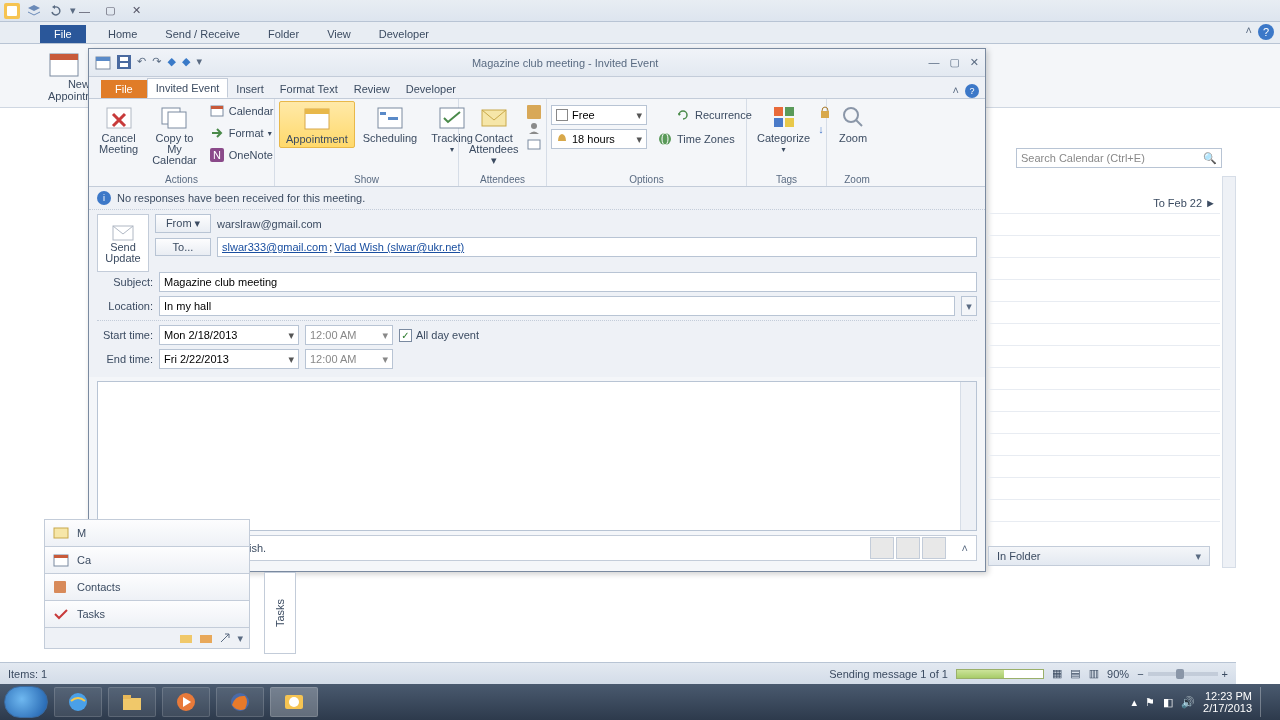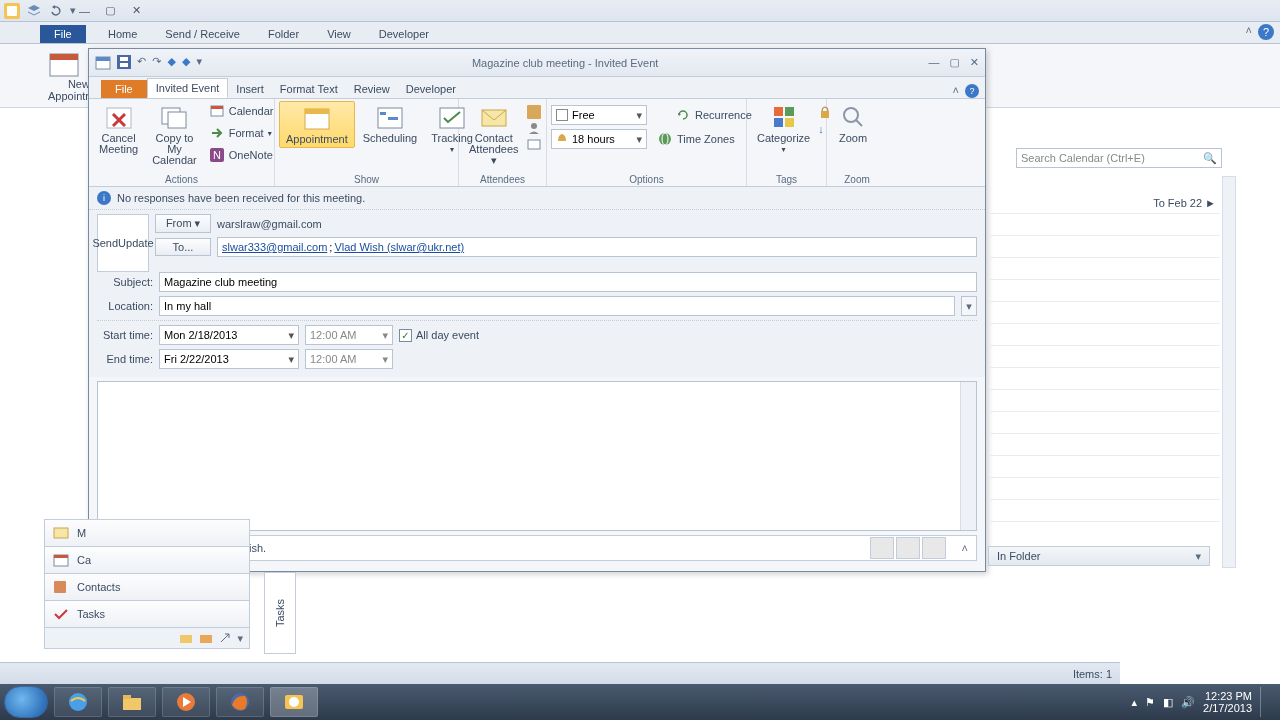--- a/index.html
+++ b/index.html
@@ -48,21 +48,21 @@
 .combo .sw { width: 12px; height: 12px; border: 1px solid #888; }
 .combo .dd { color: #555; }
 
 
 .infobar { background: #eef1f6; padding: 4px 8px; display: flex; align-items: center; gap: 6px; color: #3b4b61; border-bottom: 1px dotted #c3ccd9; }
 .infobar .ico { width: 14px; height: 14px; background: #3c78c8; border-radius: 50%; color: #fff; display: flex; align-items: center; justify-content: center; font-size: 9px; }
 
 
 .form { padding: 4px 8px; background: #eef1f6; }
 .formrow { display: flex; align-items: center; margin-bottom: 4px; gap: 6px; }
-.sendupd { width: 52px; height: 58px; display: flex; flex-direction: row; align-items: center; justify-content: center; border: 1px solid #c3ccd9; background: #fff; color: #3b4b61; text-align: center; line-height: 11px; margin-right: 6px; }
+.sendupd { width: 52px; height: 58px; display: flex; flex-direction: column; align-items: center; justify-content: center; border: 1px solid #c3ccd9; background: #fff; color: #3b4b61; text-align: center; line-height: 11px; margin-right: 6px; }
 .lbl { width: 56px; text-align: right; color: #3b4b61; }
 .btnlbl { width: 56px; text-align: center; background: linear-gradient(#fdfdfe,#e9edf3); border: 1px solid #b8c4d4; padding: 2px 0; color: #3b4b61; }
 .field { flex: 1; background: #fff; border: 1px solid #b8c4d4; height: 20px; padding: 2px 4px; display: flex; align-items: center; gap: 2px; }
 .field a { color: #1a4fa0; text-decoration: underline; }
 .dd2 { width: 140px; background: #fff; border: 1px solid #b8c4d4; height: 20px; padding: 2px 4px; display: flex; align-items: center; justify-content: space-between; }
 .dd2s { width: 88px; background: #fff; border: 1px solid #b8c4d4; height: 20px; padding: 2px 4px; display: flex; align-items: center; justify-content: space-between; color: #888; }
 .chk { display: flex; align-items: center; gap: 4px; color: #3b4b61; }
 .chk .box { width: 13px; height: 13px; border: 1px solid #7a8aa0; background: #fff; display: flex; align-items: center; justify-content: center; color: #2a7a2a; font-size: 10px; }
 
 .bodyarea { margin: 4px 8px; height: 150px; background: #fff; border: 1px solid #b8c4d4; position: relative; }
@@ -83,21 +83,21 @@
 
 .navbottom { position: absolute; left: 44px; top: 520px; width: 206px; }
 .navitem { height: 28px; border: 1px solid #c3ccd9; background: linear-gradient(#fdfdfe,#eef1f6); display: flex; align-items: center; padding: 0 8px; gap: 8px; color: #3b4b61; margin-top: -1px; }
 .navfoot { height: 22px; border: 1px solid #c3ccd9; background: #eef1f6; display: flex; align-items: center; justify-content: flex-end; gap: 6px; padding: 0 6px; margin-top: -1px; }
 
 
 .tasksvert { position: absolute; left: 264px; top: 572px; width: 32px; height: 82px; background: #fff; border: 1px solid #c3ccd9; display: flex; align-items: center; justify-content: center; }
 .tasksvert span { transform: rotate(-90deg); color: #3b4b61; }
 
 
-.statusbar { position: absolute; left: 0; bottom: 36px; width: 1120px; height: 22px; background: linear-gradient(#e3e9f1,#d3dce8); border-top: 1px solid #b8c4d4; display: flex; align-items: center; padding: 0 8px; color: #3b4b61; justify-content: flex-end; }
+.statusbar { position: absolute; left: 0; bottom: 36px; width: 1236px; height: 22px; background: linear-gradient(#e3e9f1,#d3dce8); border-top: 1px solid #b8c4d4; display: flex; align-items: center; padding: 0 8px; color: #3b4b61; }
 .statusbar .right { margin-left: auto; display: flex; align-items: center; gap: 8px; }
 .progress { width: 88px; height: 10px; background: #fff; border: 1px solid #9ab06a; }
 .progress .fill { height: 100%; width: 55%; background: linear-gradient(#cce39a,#a8cc6a); }
 .zoom { display: flex; align-items: center; gap: 4px; }
 .zoom .track { width: 70px; height: 4px; background: #c3ccd9; position: relative; }
 .zoom .thumb { position: absolute; left: 28px; top: -3px; width: 8px; height: 10px; background: #8a96a8; border-radius: 2px; }
 
 
 .taskbar { position: absolute; left: 0; bottom: 0; width: 1280px; height: 36px; background: linear-gradient(#4a5a6f, #2d3a4c); display: flex; align-items: center; padding: 0 4px; }
 .start { width: 44px; height: 32px; border-radius: 16px; background: radial-gradient(circle at 40% 40%, #6fb8f0, #1a5aa8); border: 1px solid #3a6aa0; }
@@ -590,20 +590,37 @@
     <span style="color:#5a6b82">▾</span>
   </div>
 </div>
 
 <div class="tasksvert">
     <span>Tasks</span>
   </div>
 
 <div class="statusbar">
   <span>Items: 1</span>
+  <div class="right">
+    <span>Sending message 1 of 1</span>
+    <div class="progress">
+        <div class="fill"></div>
+      </div>
+    <span>▦</span>
+    <span>▤</span>
+    <span>▥</span>
+    <span>90%</span>
+    <div class="zoom">
+      <span>−</span>
+      <div class="track">
+          <div class="thumb"></div>
+        </div>
+      <span>+</span>
+    </div>
+  </div>
 </div>
 
 <div class="taskbar">
   <div class="start"></div>
   <div class="tb">
       <svg width="22" height="22">
         <circle cx="11" cy="11" r="9" fill="#4aa0e8"></circle>
         <path d="M4 10 Q11 4 18 10" stroke="#f6c84a" fill="none" stroke-width="2"></path>
       </svg>
     </div>

